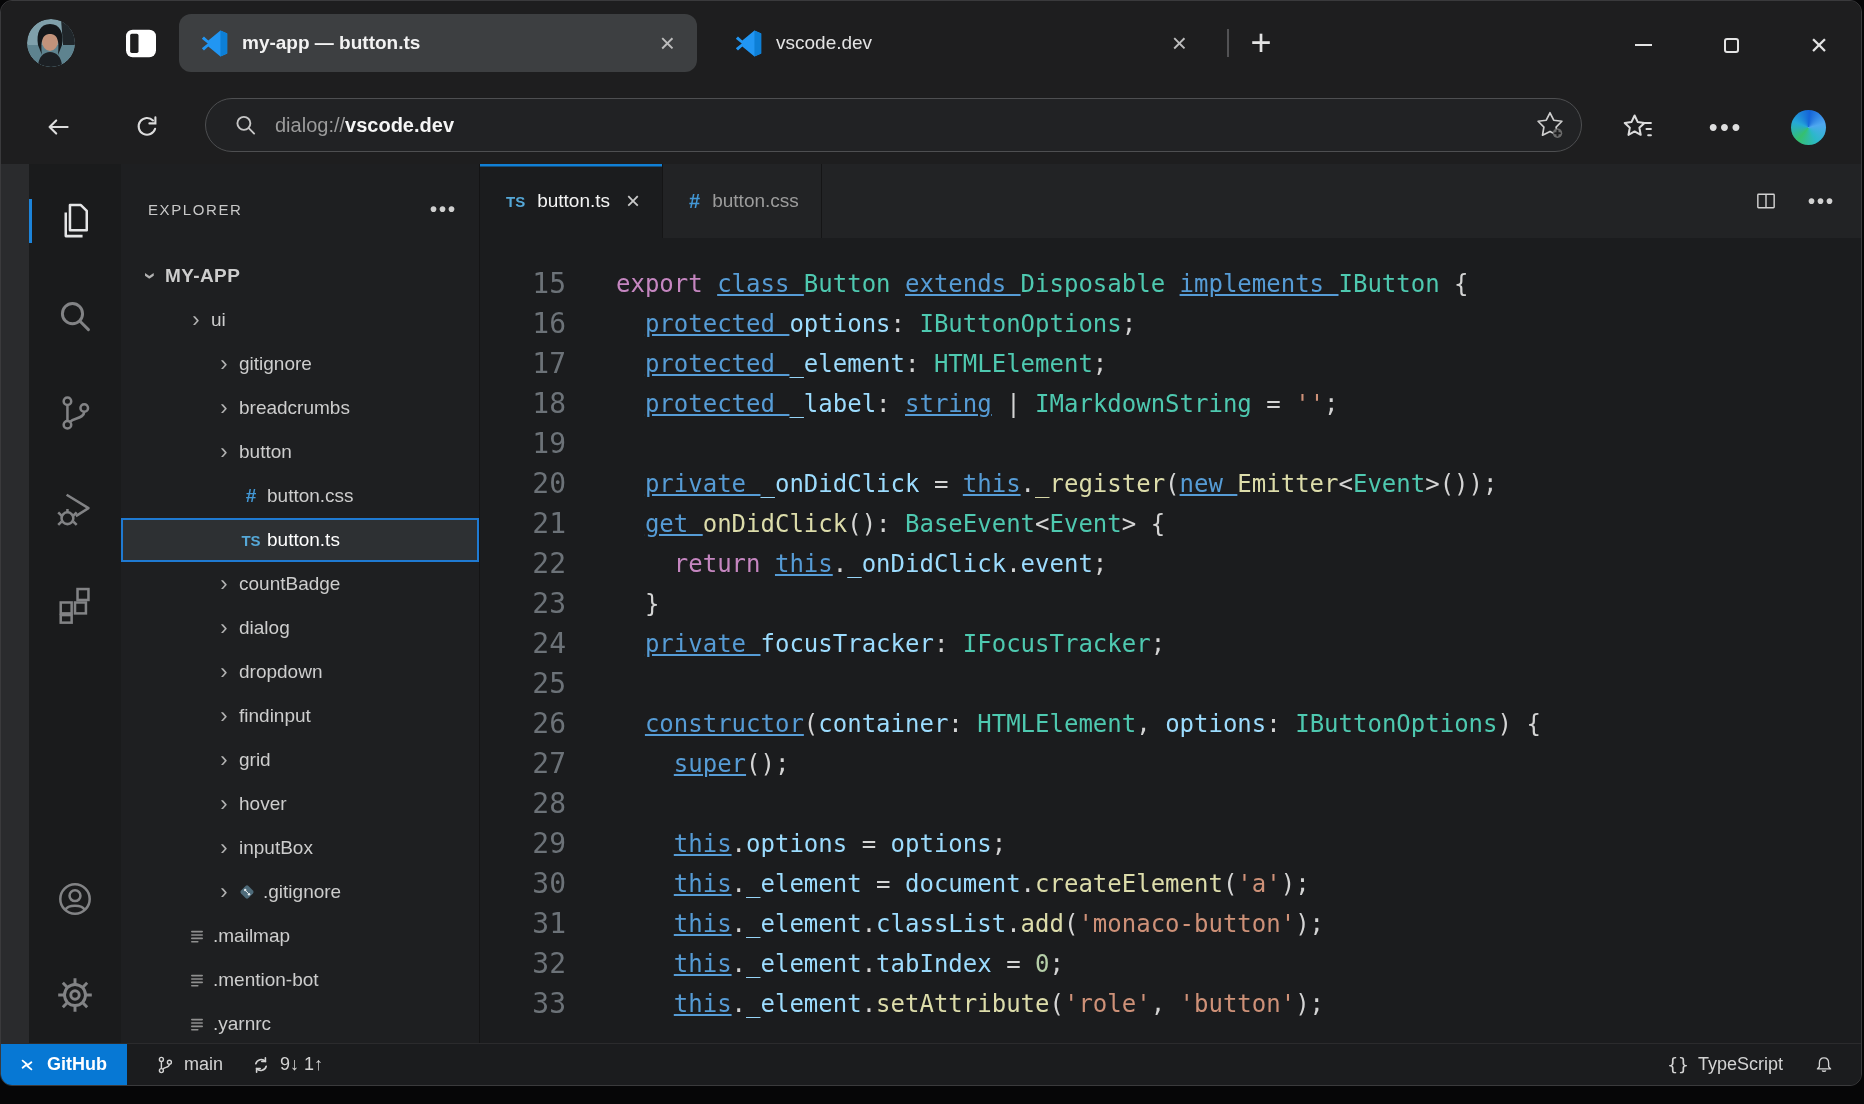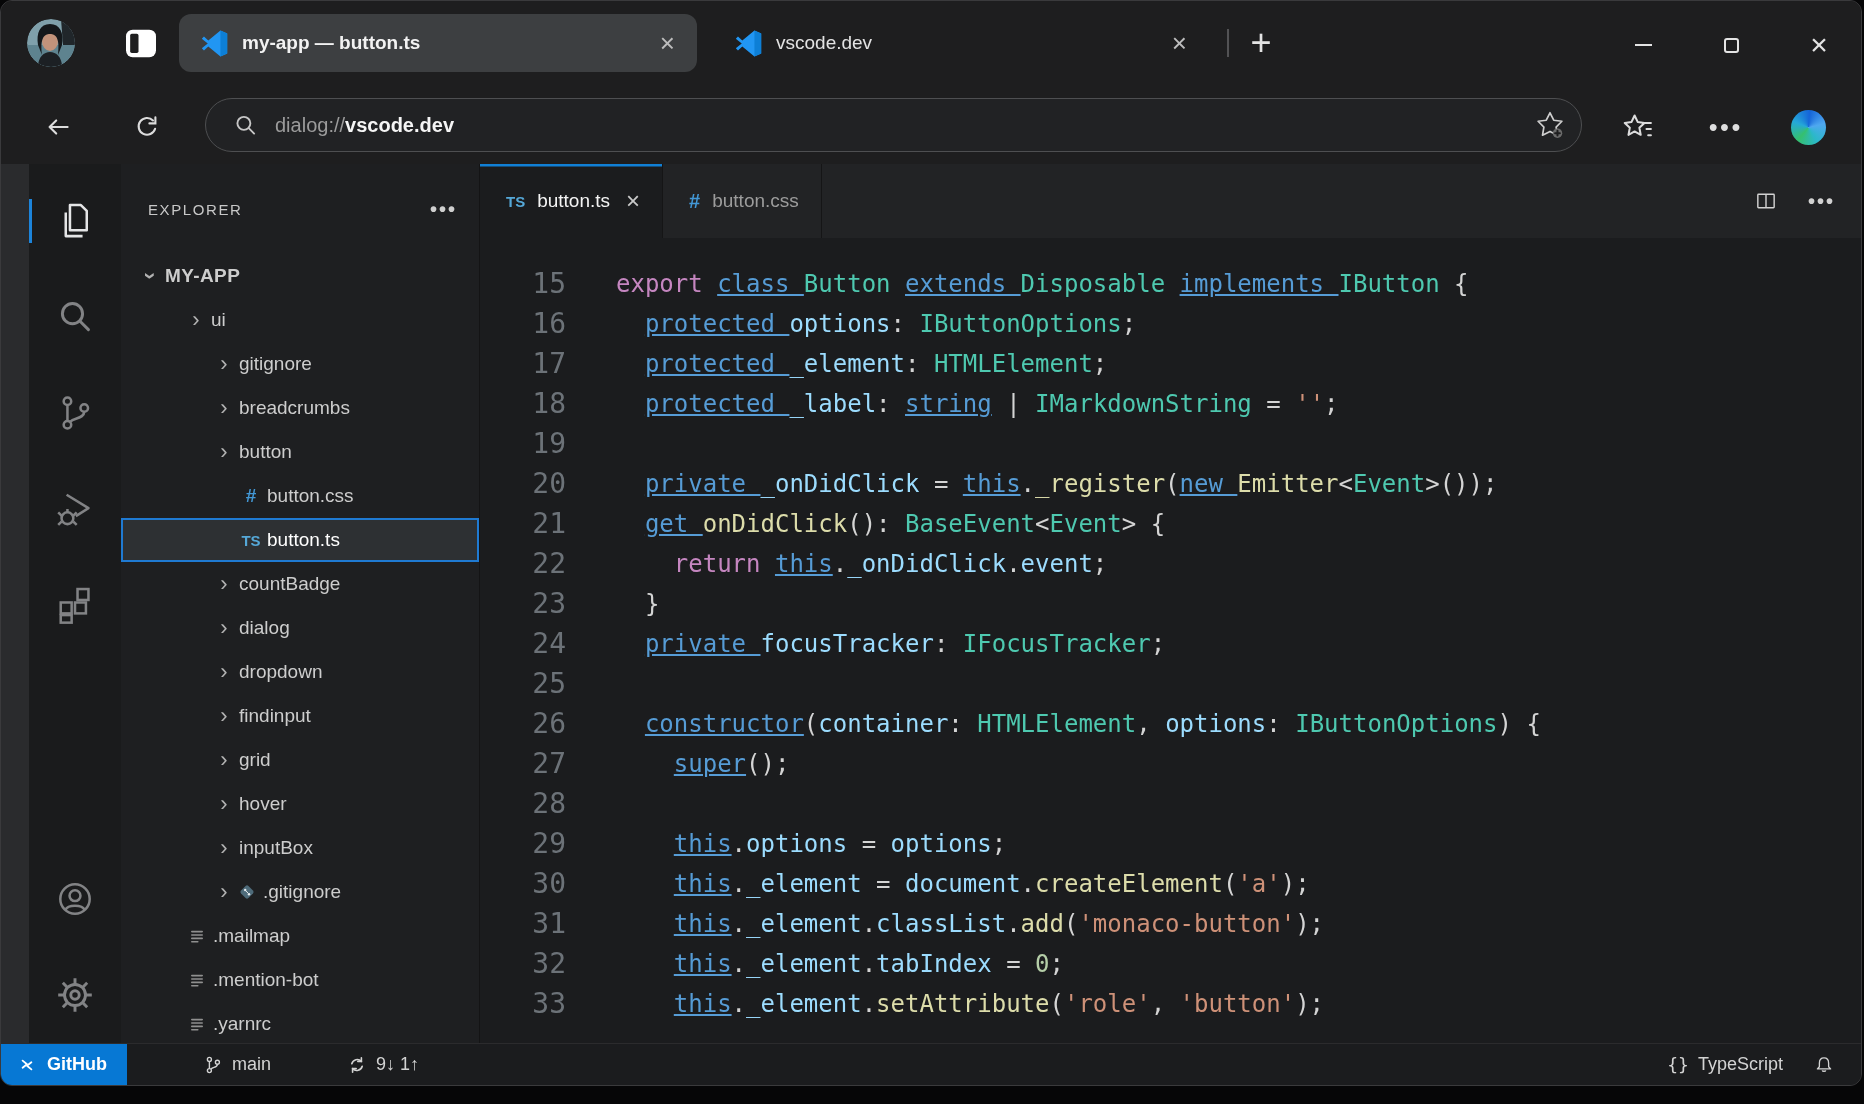--- a/index.html
+++ b/index.html
@@ -91,21 +91,21 @@
   .code { flex:1; overflow:hidden; padding-top:26px; font-family:"DejaVu Sans Mono", monospace; font-size:24px; }
   .cl { height:40px; line-height:40px; display:flex; white-space:pre; }
   .ln { width:86px; flex:0 0 auto; text-align:right; color:#6C7278; font-size:28px; }
   .lc { margin-left:50px; }
   .tok-k { color:#569CD6;text-decoration:underline; } .tok-c { color:#C586C0; } .tok-t { color:#4EC9B0; }
   .tok-f { color:#DCDCAA; } .tok-v { color:#9CDCFE; } .tok-s { color:#CE9178; }
   .tok-n { color:#B5CEA8; } .tok-p { color:#D4D4D4; }
 
   
   .statusbar { height:42px; flex:0 0 auto; background:#1B1C1E; border-top:1px solid #2B2B2D;
-               display:flex; align-items:center; font-size:18px; color:#D3D3D3;gap:48px; }
+               display:flex; align-items:center; font-size:18px; color:#D3D3D3; }
   .sb-remote { height:100%; display:flex; align-items:center; gap:10px; background:#0778D4; color:#FFFFFF;
                padding:0 20px 0 16px; font-weight:700; }
   .sb-remote svg { width:20px; height:20px; }
   .sb-item { display:flex; align-items:center; gap:9px; margin-left:28px; }
   .sb-item svg { width:20px; height:20px; }
   .sb-right { margin-left:auto; display:flex; align-items:center; gap:30px; margin-right:26px; }
   .sb-braces { font-family:"DejaVu Sans Mono", monospace; font-size:18px; }
   .sb-bell svg { width:22px; height:22px; display:block; }
 </style>
 </head>

